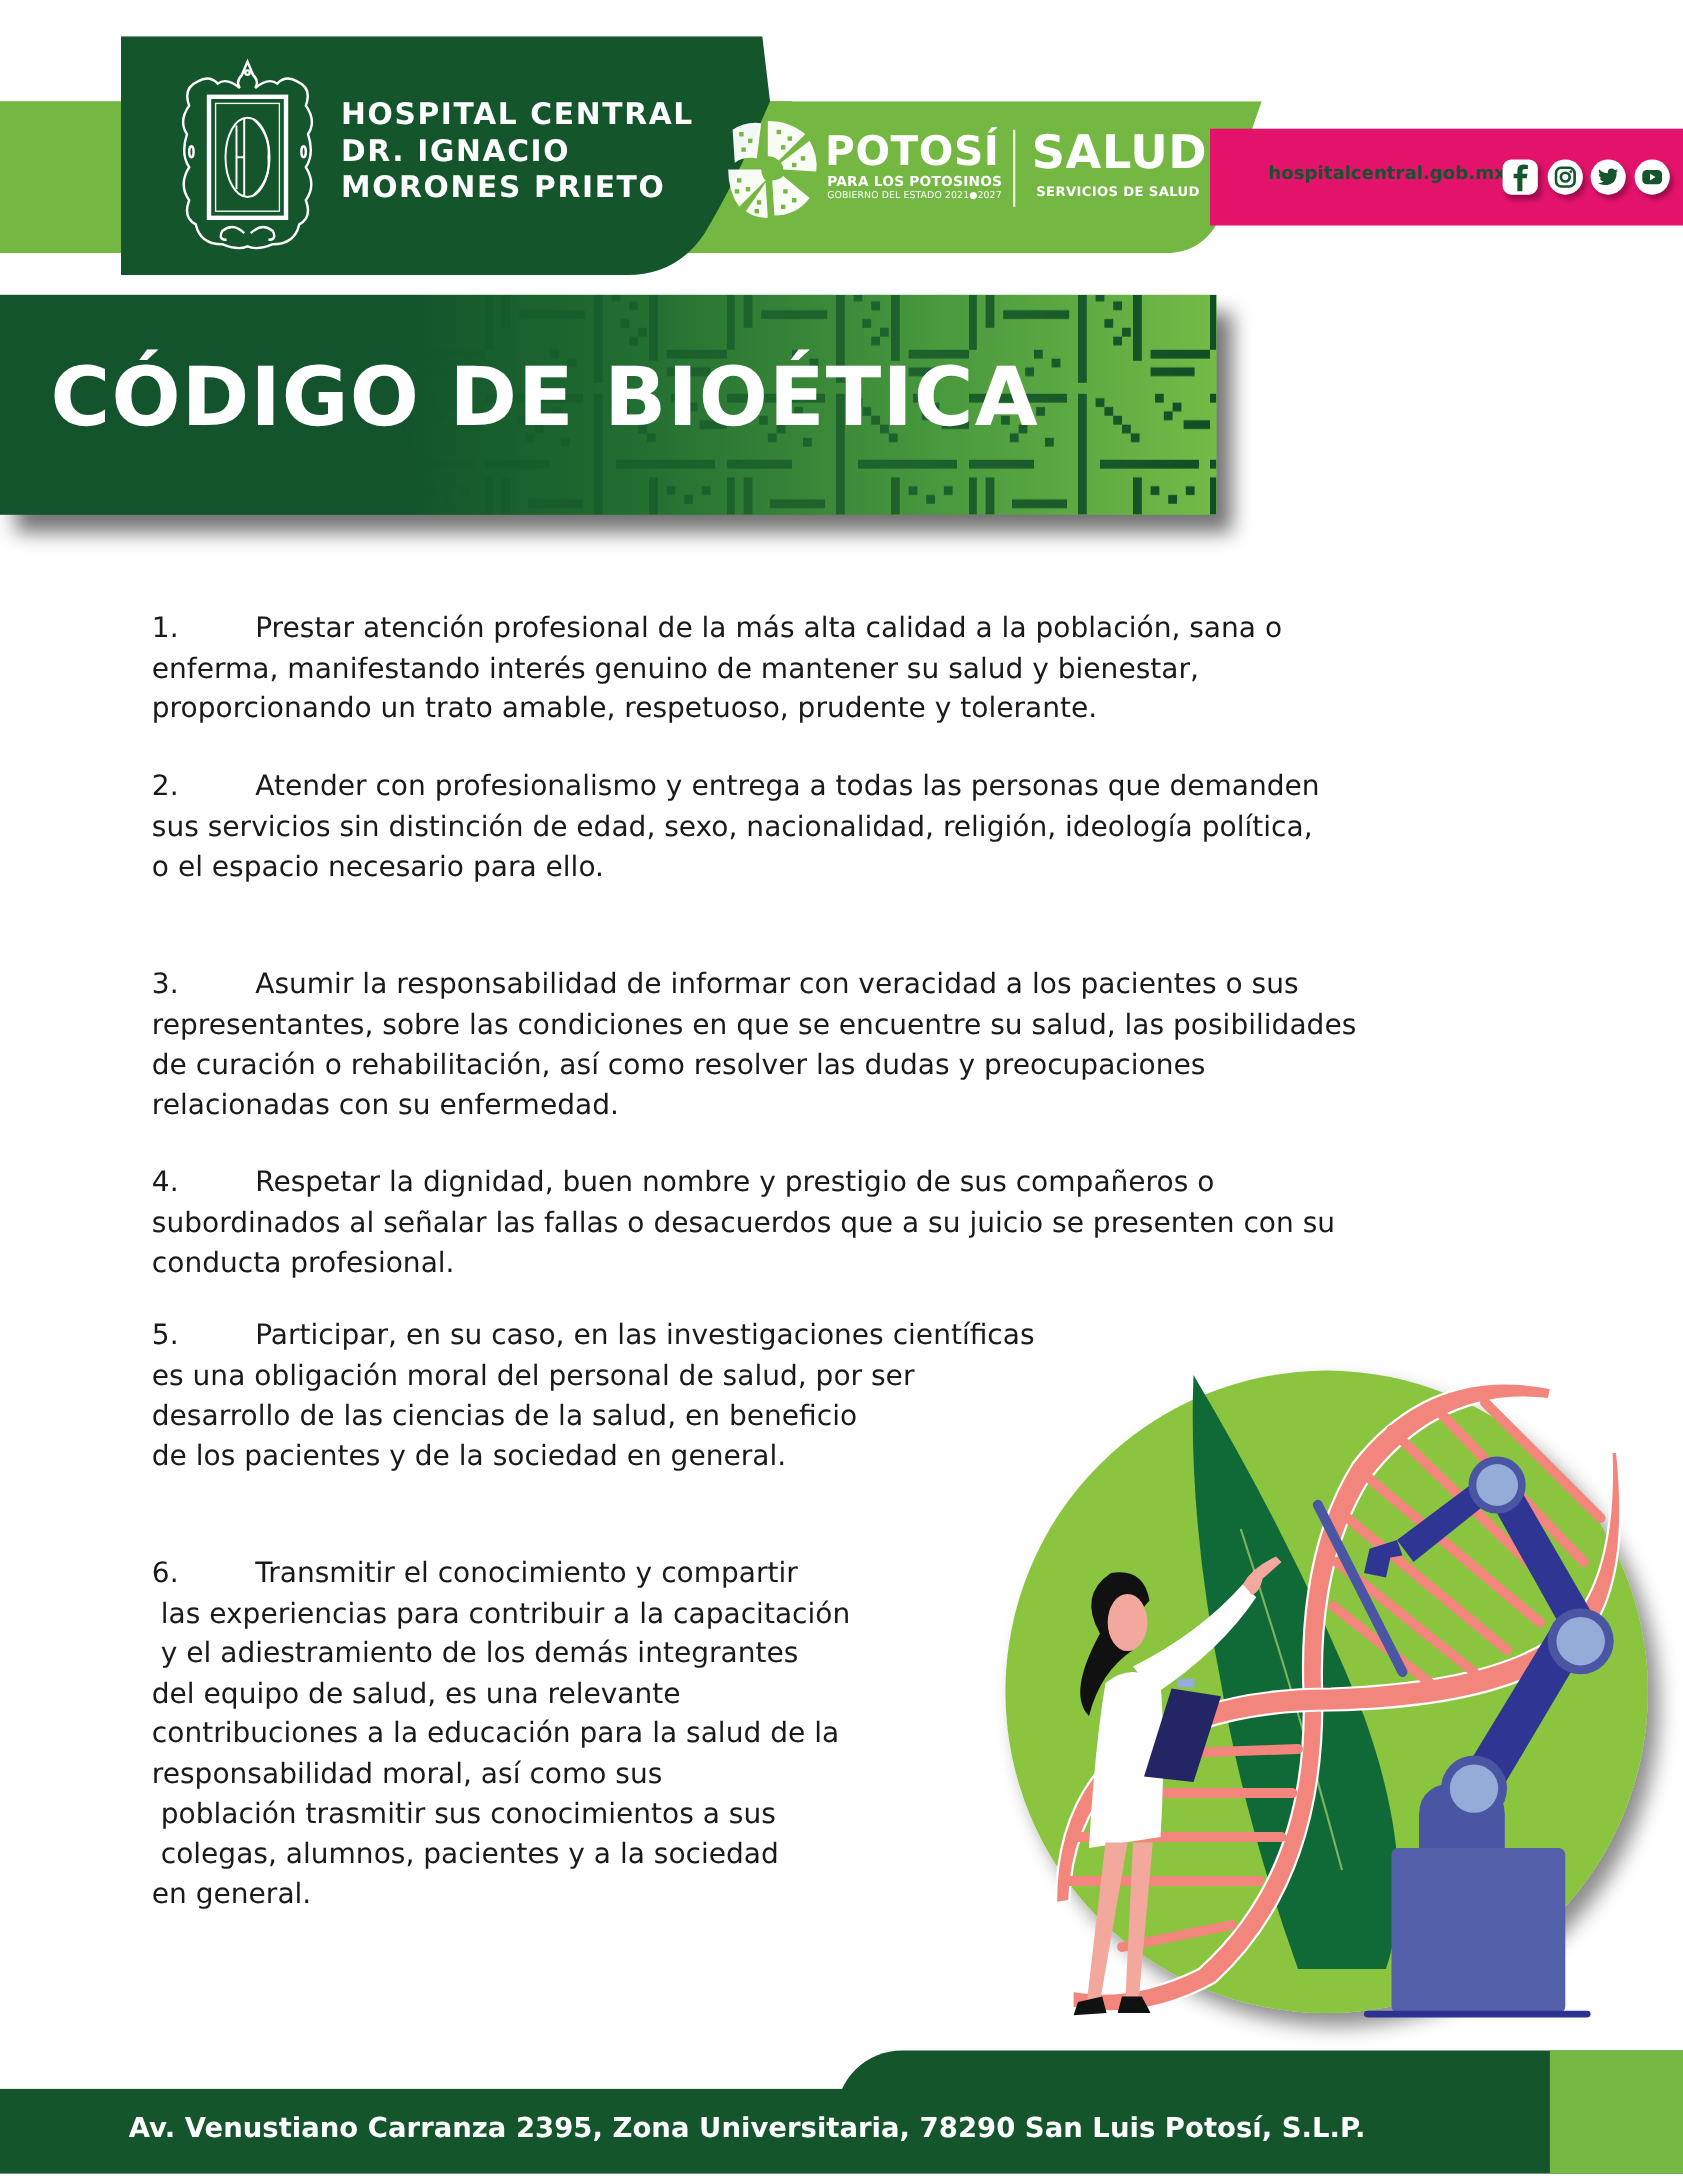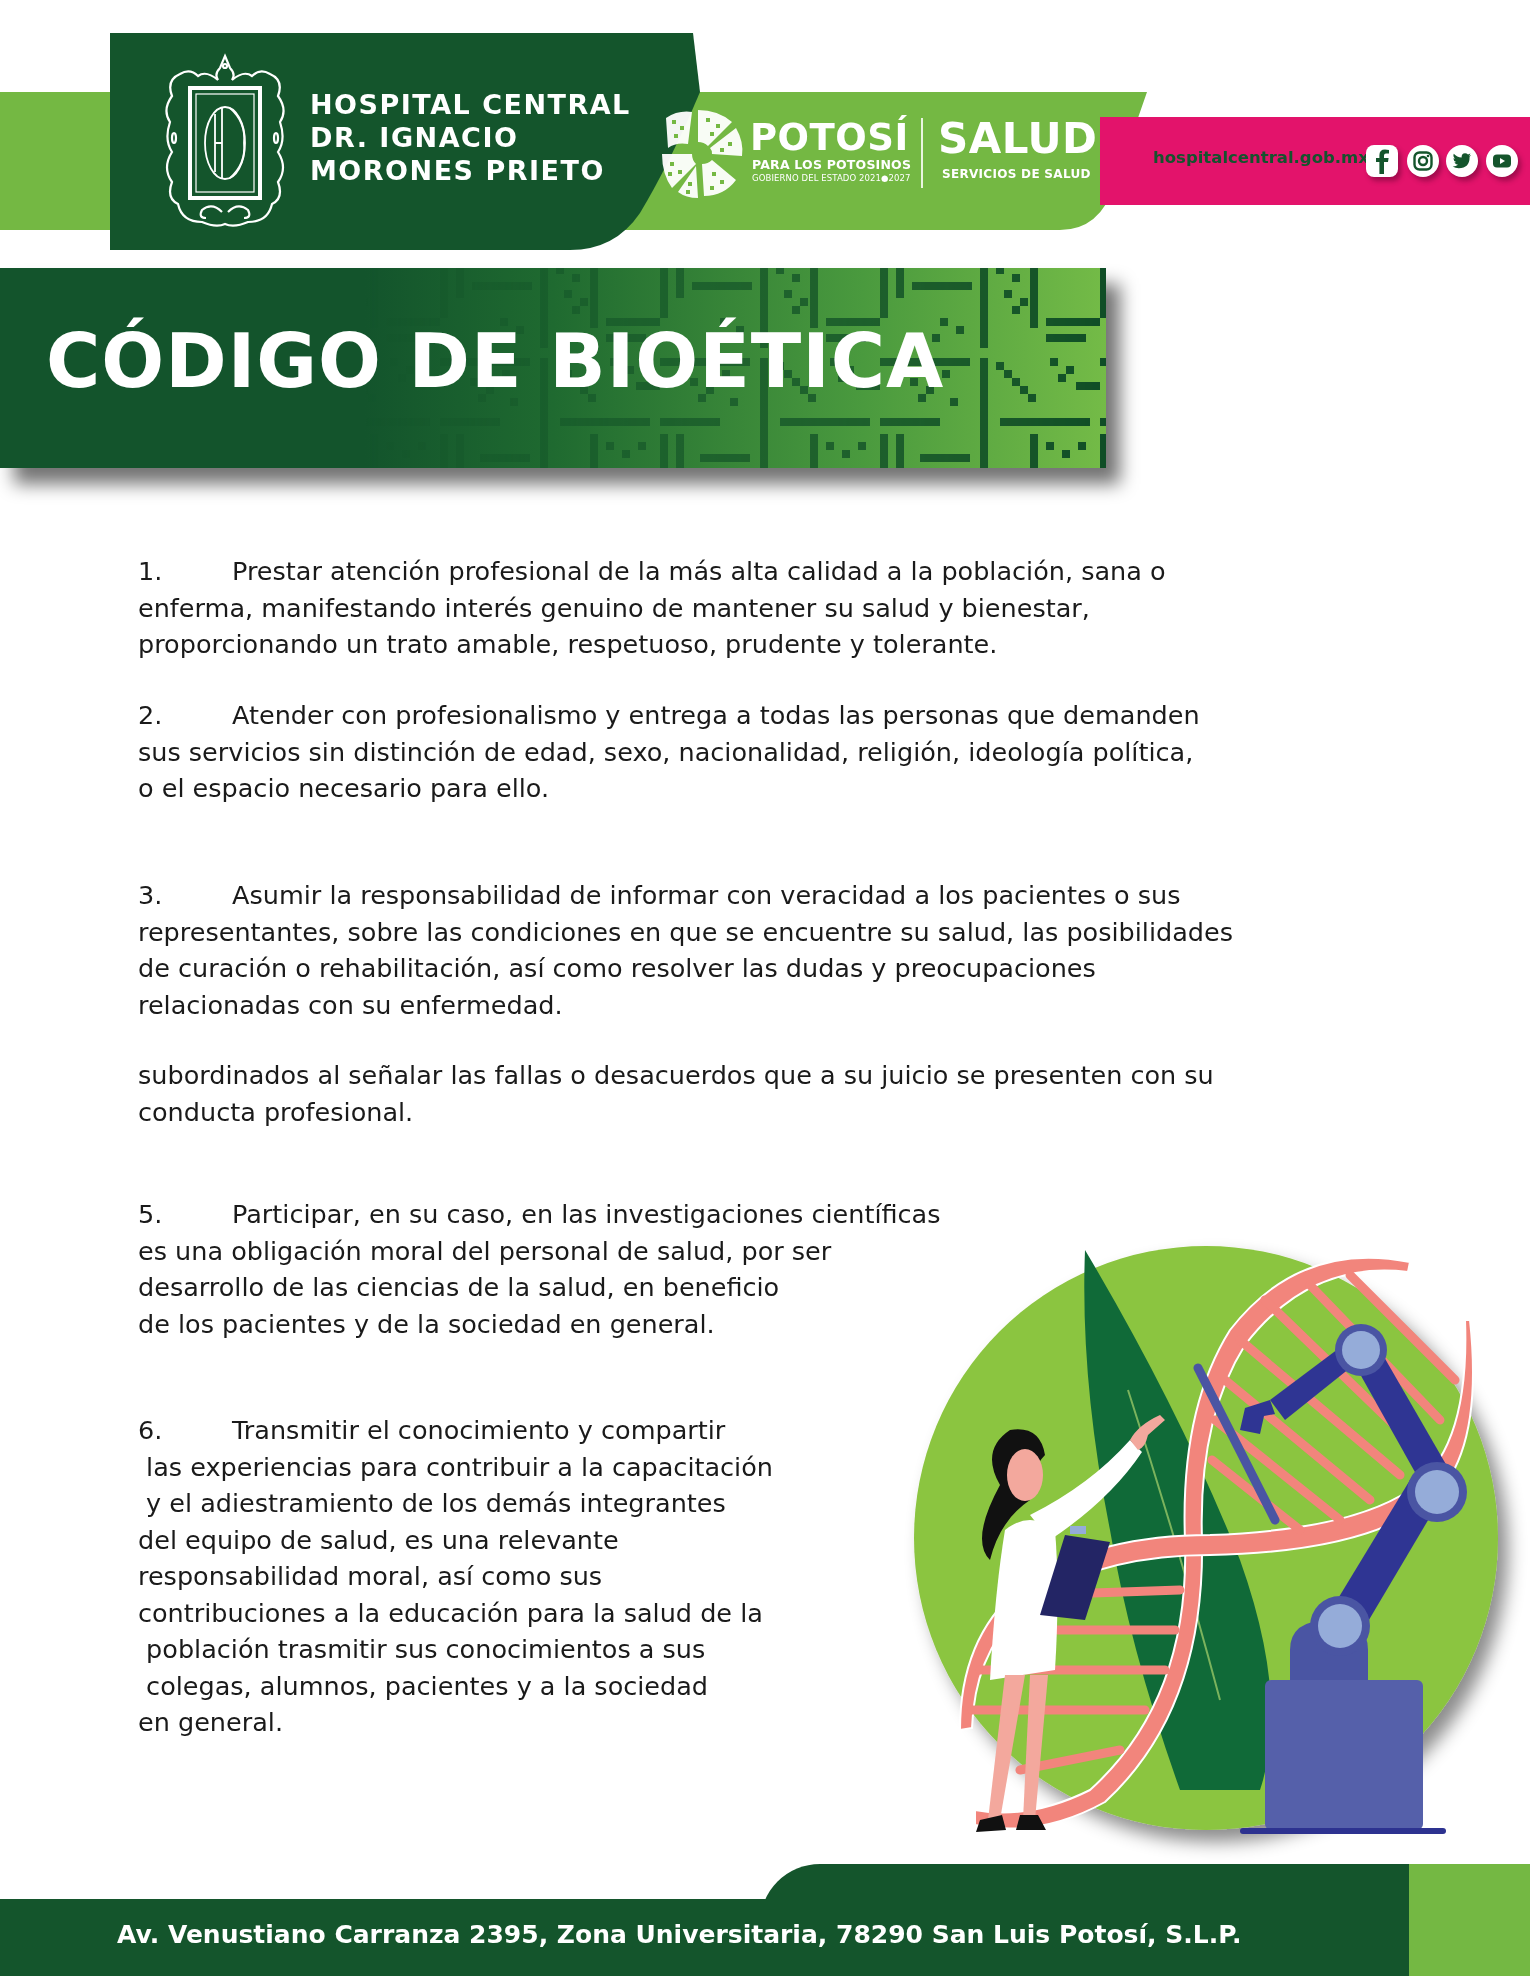--- a/index.html
+++ b/index.html
@@ -217,20 +217,21 @@
 </div>
 
 <div class="abs body-text" style="top:877px;">
   <p class="para"><span class="num">3.</span><span>Asumir la responsabilidad de informar con veracidad a los pacientes o sus</span></p>
   <p class="para">representantes, sobre las condiciones en que se encuentre su salud, las posibilidades</p>
   <p class="para">de curación o rehabilitación, así como resolver las dudas y preocupaciones</p>
   <p class="para">relacionadas con su enfermedad.</p>
 </div>
 
 <div class="abs body-text" style="top:1057px;">
+  <p class="para"><span class="num">4.</span><span>Respetar la dignidad, buen nombre y prestigio de sus compañeros o</span></p>
   <p class="para">subordinados al señalar las fallas o desacuerdos que a su juicio se presenten con su</p>
   <p class="para">conducta profesional.</p>
 </div>
 
 <svg class="abs illustration" viewBox="0 0 650 630" width="650" height="630">
   <defs>
     <filter id="sh" x="-10%" y="-10%" width="130%" height="130%">
       <feDropShadow dx="10" dy="12" stdDeviation="9" flood-color="#000" flood-opacity="0.45"></feDropShadow>
     </filter>
   </defs>
@@ -296,22 +297,22 @@
   <p class="para">es una obligación moral del personal de salud, por ser</p>
   <p class="para">desarrollo de las ciencias de la salud, en beneficio</p>
   <p class="para">de los pacientes y de la sociedad en general.</p>
 </div>
 
 <div class="abs body-text" style="top:1412px;">
   <p class="para"><span class="num">6.</span><span>Transmitir el conocimiento y compartir</span></p>
   <p class="para"> las experiencias para contribuir a la capacitación</p>
   <p class="para"> y el adiestramiento de los demás integrantes</p>
   <p class="para">del equipo de salud, es una relevante</p>
+  <p class="para">contribuciones a la educación para la salud de la</p>
   <p class="para">responsabilidad moral, así como sus</p>
-  <p class="para">contribuciones a la educación para la salud de la</p>
   <p class="para"> población trasmitir sus conocimientos a sus</p>
   <p class="para"> colegas, alumnos, pacientes y a la sociedad</p>
   <p class="para">en general.</p>
 </div>
 
 <div class="abs footer-tab"></div>
 <div class="abs footer-band"></div>
 <div class="abs footer-strip"></div>
 <div class="abs footer-text">Av. Venustiano Carranza 2395, Zona Universitaria, 78290 San Luis Potosí, S.L.P.</div>
 

